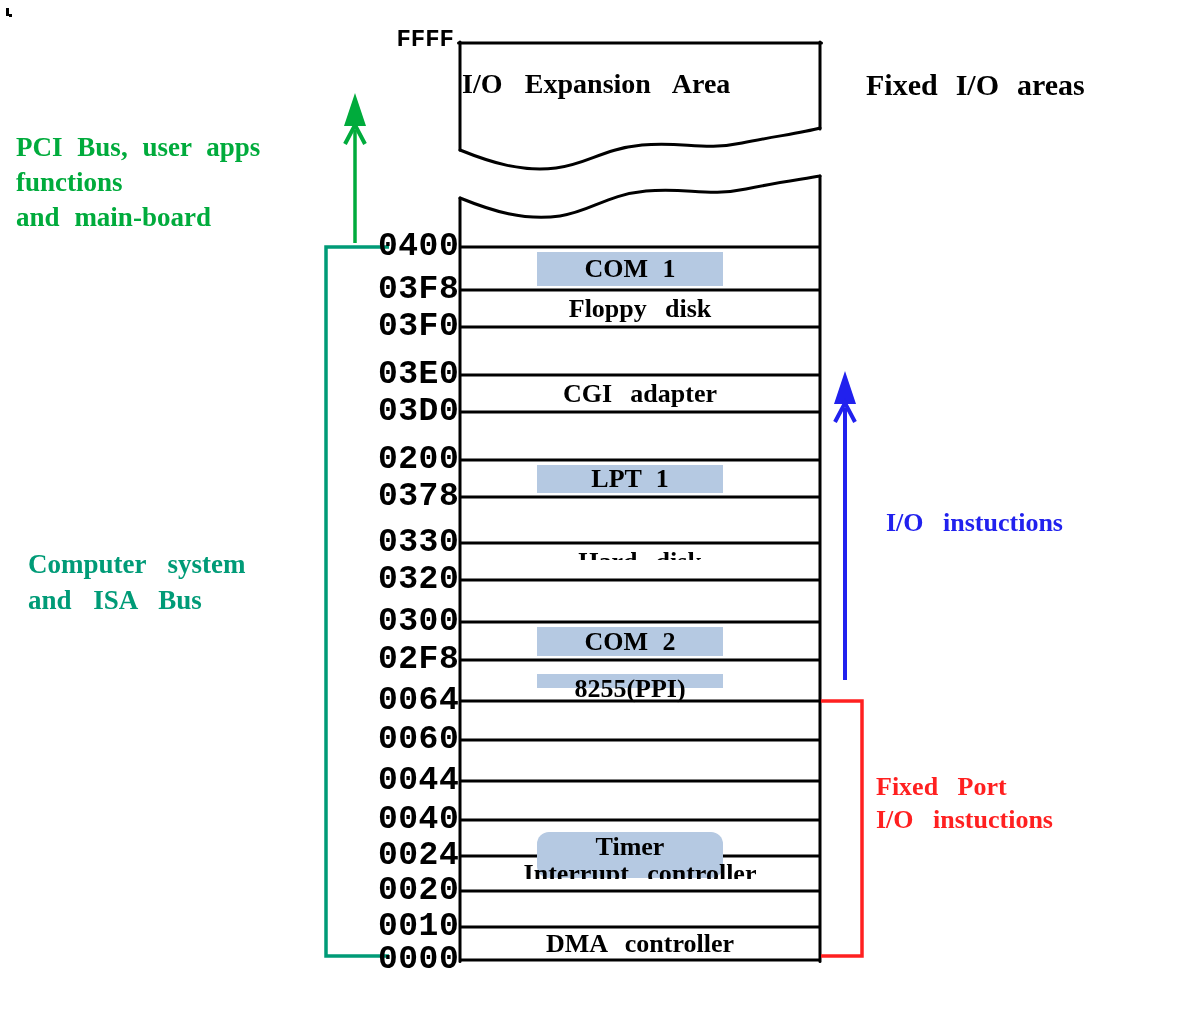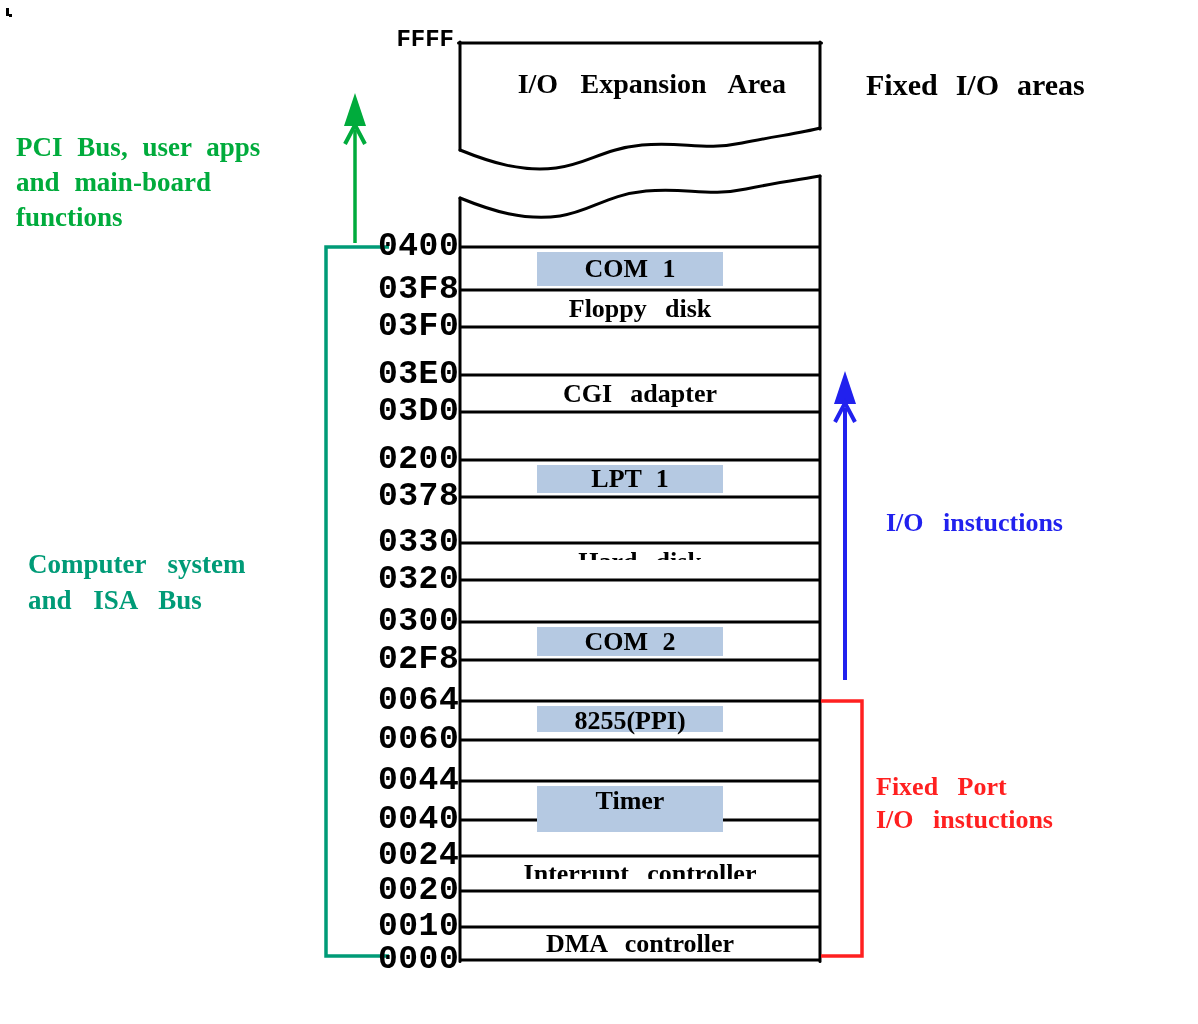--- a/index.html
+++ b/index.html
@@ -21,21 +21,21 @@
   }
   #ffff-label {
     position: absolute; left: 378px; top: 26px; width: 76px;
     text-align: right; font-family: "Liberation Mono", monospace;
     font-weight: 700; font-size: 24px; color: #000;
   }
 
   
   #expansion-label {
     position: absolute; left: 462px; top: 66px; width: 324px; height: 36px;
-    line-height: 36px; text-align: right; font-weight: 700; font-size: 28px;
+    line-height: 36px; text-align: left; font-weight: 700; font-size: 28px;
     color: #000; word-spacing: 0.55em; white-space: nowrap;
   }
   .row-label {
     position: absolute; left: 462px; width: 356px; text-align: center;
     font-weight: 700; font-size: 26px; color: #000;
     word-spacing: 0.45em; white-space: nowrap; overflow: hidden;
   }
   .hl {
     position: absolute; left: 537px; width: 186px; text-align: center;
     font-weight: 700; font-size: 26px; color: #000;
@@ -121,22 +121,22 @@
       <rect x="9" y="14" width="3" height="3"></rect>
     </g>
   </svg>
 
   <div id="ffff-label">FFFF</div>
   <div id="expansion-label">I/O Expansion Area</div>
   <div id="fixed-title">Fixed I/O areas</div>
 
   <div id="green-note" class="note">
     <div>PCI Bus, user apps</div>
+    <div>functions</div>
     <div>and main-board</div>
-    <div>functions</div>
   </div>
 
   <div id="teal-note" class="note">
     <div>Computer system</div>
     <div>and ISA Bus</div>
   </div>
 
   <div id="blue-note" class="note">
     <div>I/O instuctions</div>
   </div>
@@ -167,18 +167,18 @@
       <div class="addr" style="top: 912px;">0010</div>
       <div class="addr" style="top: 945px;">0000</div>
     </div>
   <div id="rows">
       <div class="hl" style="top: 252px; height: 34px; line-height: 34px;">COM 1</div>
       <div class="row-label" style="top: 293px; height: 31px; line-height: 31px;">Floppy disk</div>
       <div class="row-label" style="top: 378px; height: 31px; line-height: 31px;">CGI adapter</div>
       <div class="hl" style="top: 465px; height: 28px; line-height: 28px;">LPT 1</div>
       <div class="row-label" style="top: 546px; height: 14px; line-height: 31px;">Hard disk</div>
       <div class="hl" style="top: 627px; height: 29px; line-height: 29px;">COM 2</div>
-      <div class="hl" style="top: 706px; height: 26px; line-height: 30px;">8255(PPI)</div>
-      <div class="hl" style="top: 786px; height: 46px; line-height: 30px;">Timer</div>
+      <div class="hl" style="top: 674px; height: 14px; line-height: 30px;">8255(PPI)</div>
+      <div class="hl" style="top: 832px; height: 46px; line-height: 30px; border-radius: 12px;">Timer</div>
       <div class="row-label" style="top: 859px; height: 20px; line-height: 29px;">Interrupt controller</div>
       <div class="row-label" style="top: 930px; height: 27px; line-height: 27px;">DMA controller</div>
     </div>
 </div>
 
 </body></html>

